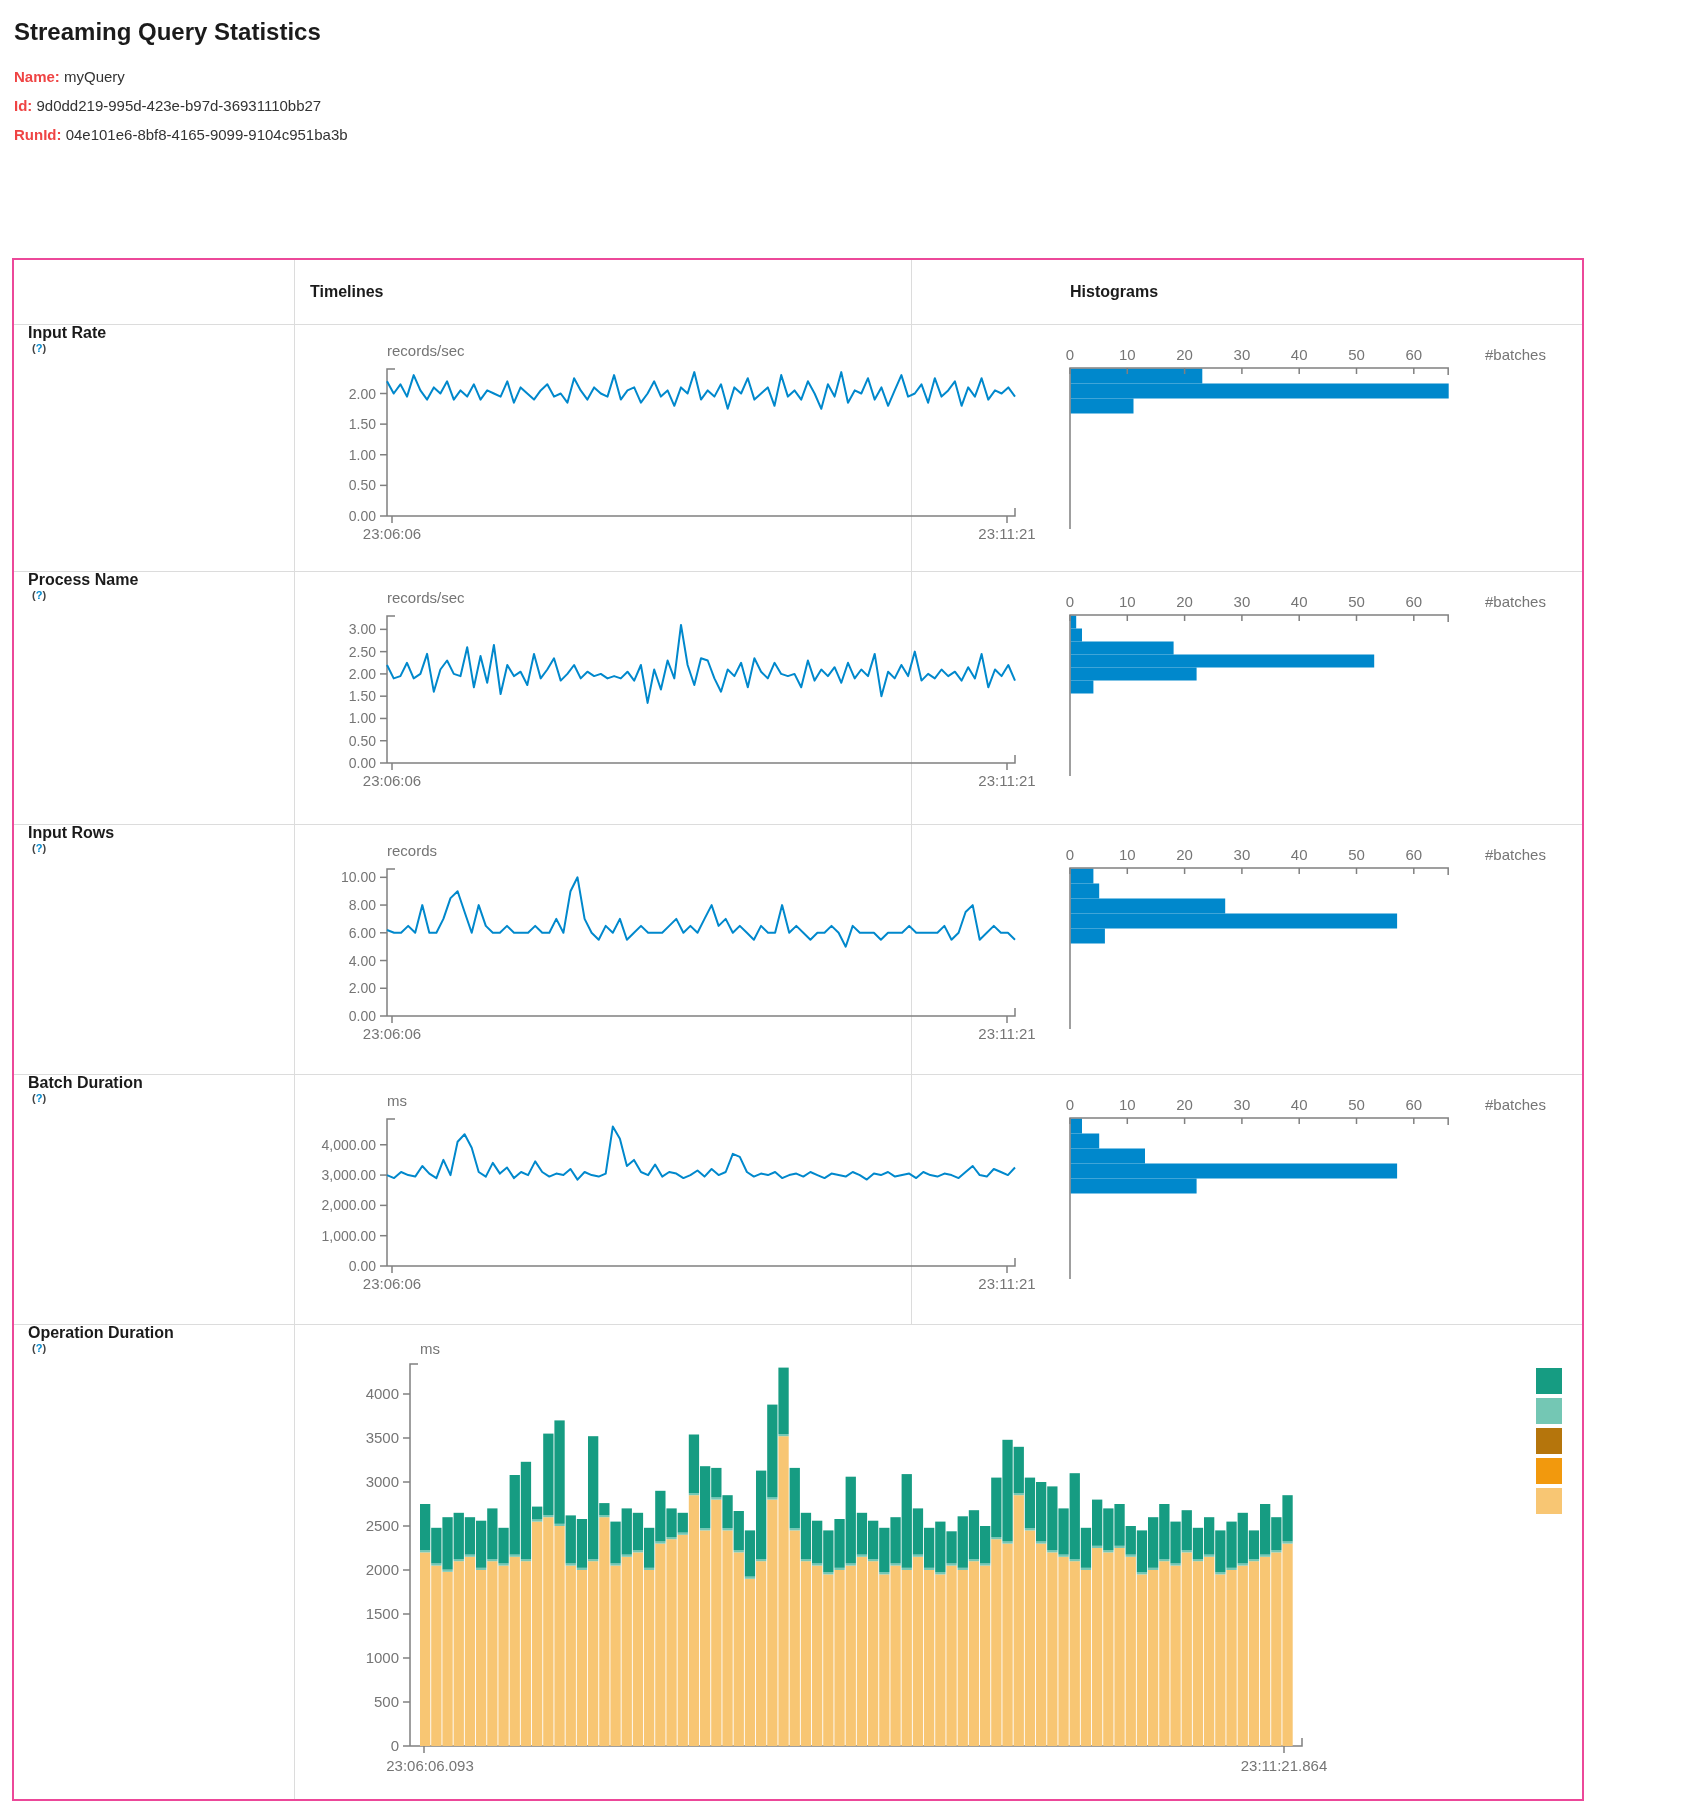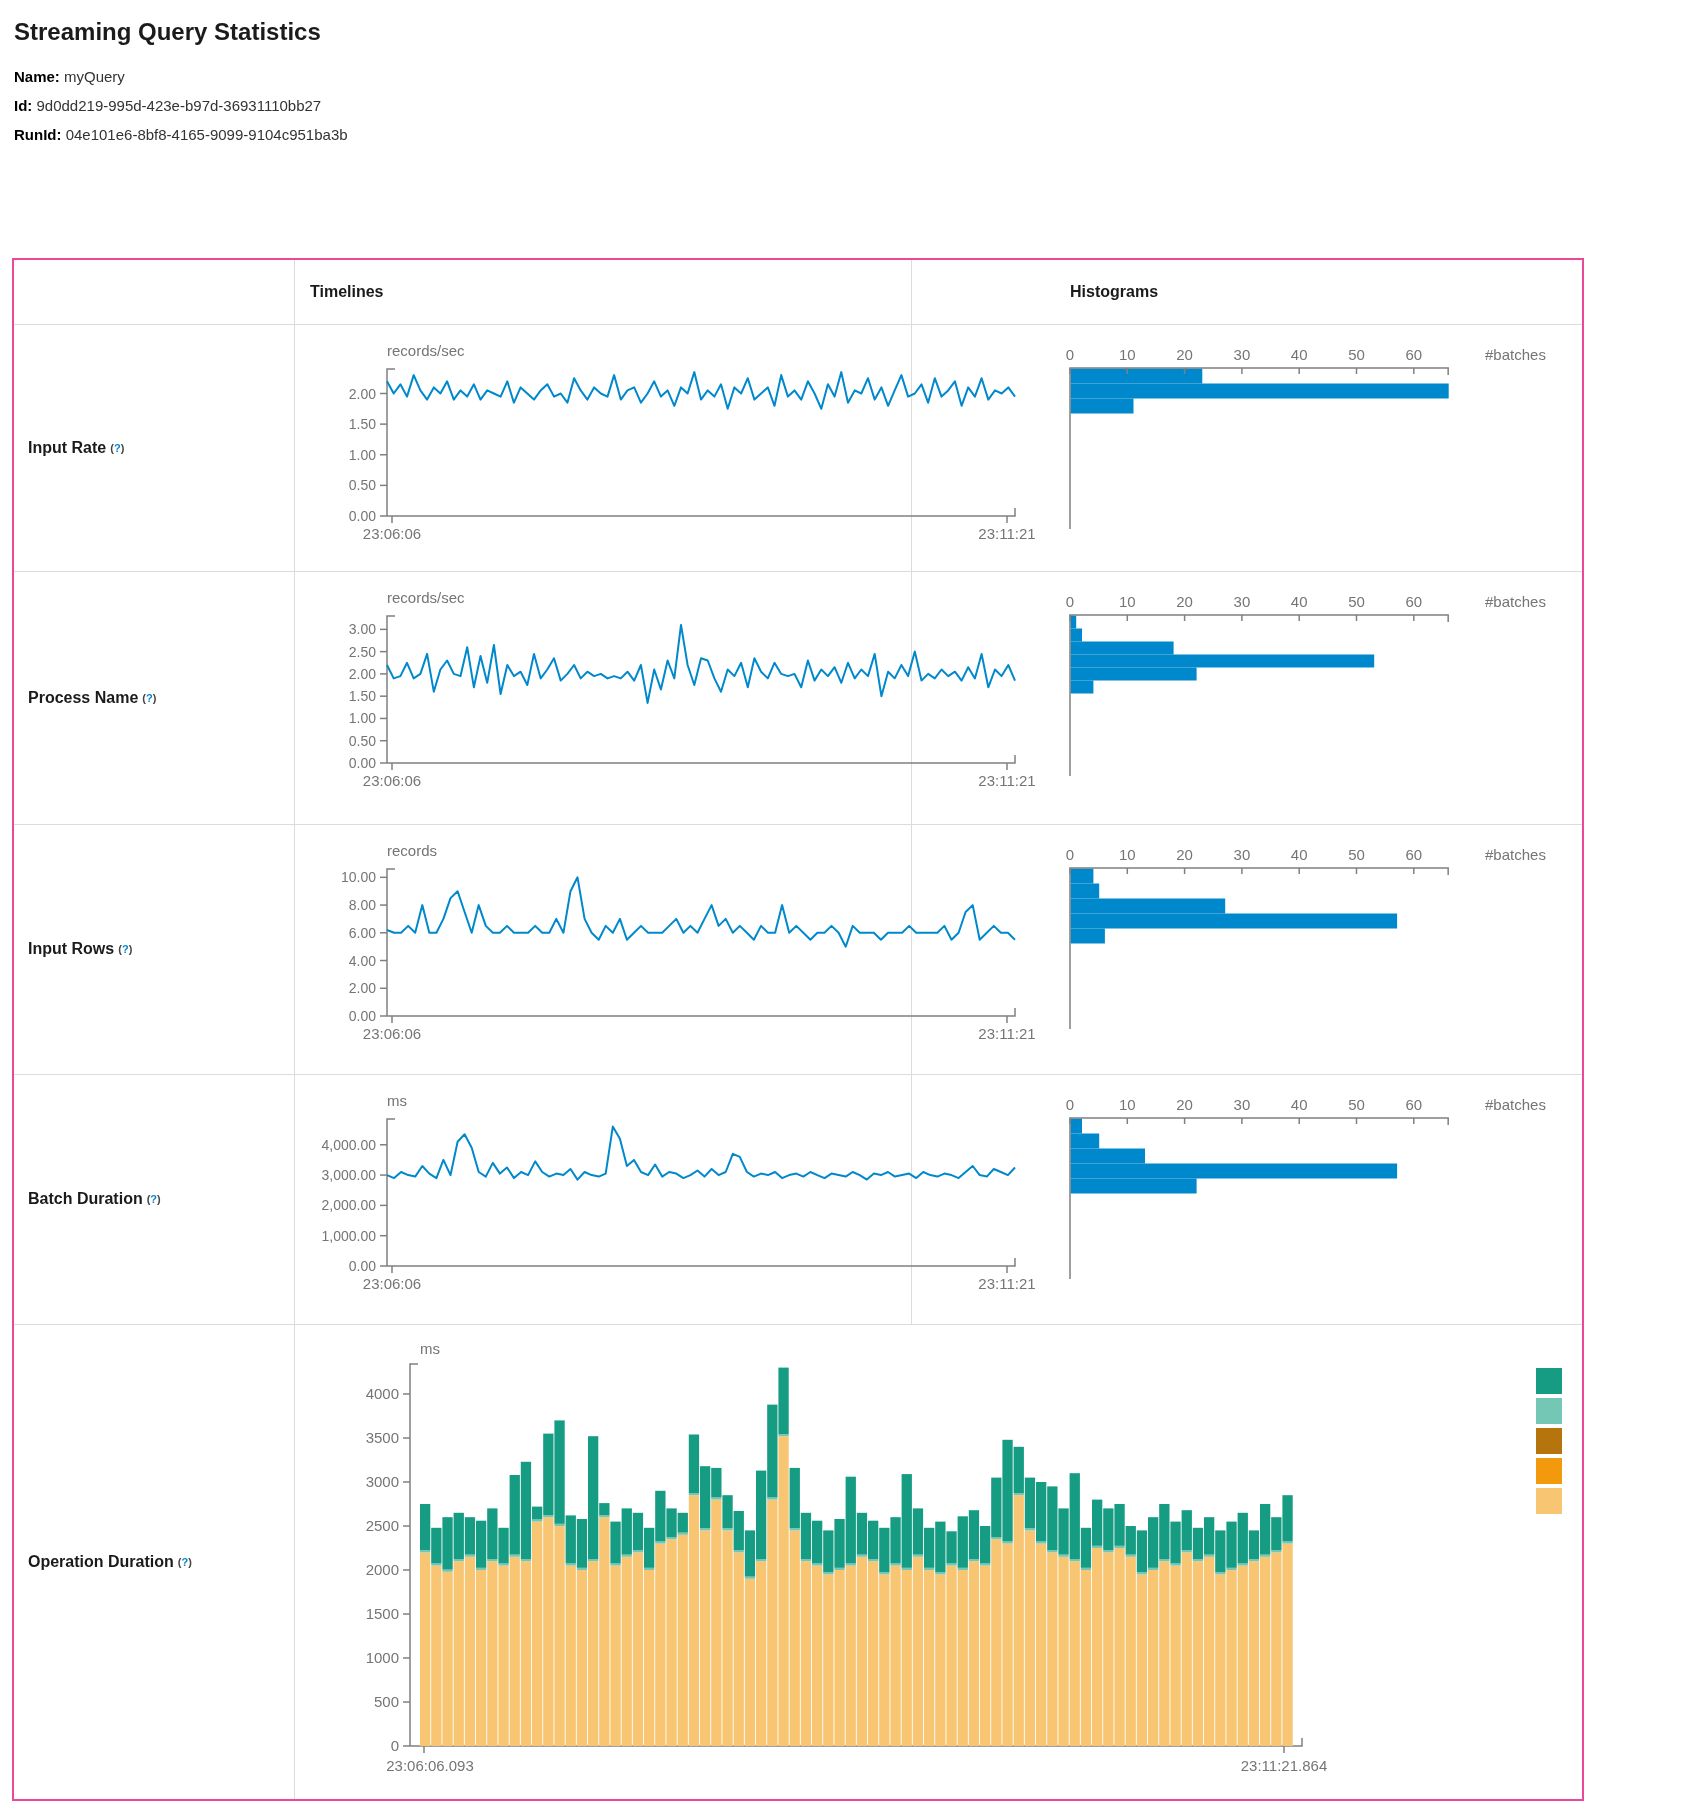--- a/index.html
+++ b/index.html
@@ -3,36 +3,36 @@
 <meta charset="utf-8">
 <style>
   html,body{margin:0;padding:0;background:#fff;}
   .page{position:relative;width:1693px;height:1820px;overflow:hidden;background:#fff;
         font-family:"Liberation Sans", sans-serif;color:#2e2e2e;}
   .content{padding:12px 0 0 14px;}
   h1.title{margin:6px 0 16px 0;font-size:24px;font-weight:bold;color:#1b1b1b;letter-spacing:0;}
   .subtitle{margin:0 0 28px 0;font-size:15px;color:#333;}
   .subtitle b{color:#1b1b1b;}
   .qinfo{font-size:15px;line-height:29px;color:#333;}
-  .qinfo b{color:#000000;}
+  .qinfo b{color:#ef4444;}
   
   .stats-table{position:absolute;top:258px;left:12px;width:1568px;height:1539px;
                border:2px solid #ec4899;box-sizing:content-box;background:#fff;}
   .hline{position:absolute;left:0;right:0;height:1px;background:#dcdcdc;}
   .vline{position:absolute;width:1px;background:#dcdcdc;}
   .v1{left:280px;top:0;bottom:0;}
   .v2{left:897px;top:0;height:1064px;}
   .th{position:absolute;top:0;height:64px;display:flex;align-items:center;
       font-size:16px;font-weight:bold;color:#1b1b1b;}
   .th-timelines{left:296px;}
   .th-hist{left:1056px;}
   .trow{position:absolute;left:0;width:1568px;}
   .rowlabel{position:absolute;left:0;top:0;bottom:0;width:280px;display:flex;
-            align-items:center;padding-left:14px;box-sizing:border-box;
-            font-size:16px;font-weight:bold;color:#1b1b1b;}
+            align-items:flex-start;padding-left:14px;box-sizing:border-box;
+            font-size:16px;font-weight:bold;color:#1b1b1b;flex-direction:column;}
   .help{font-size:11px;font-weight:bold;color:#444;margin-left:4px;cursor:default;}
   .help .q{color:#0088cc;}
   svg.timeline{position:absolute;left:288px;top:20px;width:745px;height:215px;overflow:visible;}
   svg.hist{position:absolute;left:1054px;top:10px;width:526px;height:215px;overflow:visible;}
   svg.opchart{position:absolute;left:288px;top:12px;width:1040px;height:470px;overflow:visible;}
   .legend{position:absolute;left:1522px;top:44px;width:27px;}
   .legend .swatch{width:26px;height:26px;margin-bottom:4px;}
   
   .ax{stroke:#808080;stroke-width:1.5;fill:none;}
   .tickline{stroke:#808080;stroke-width:1.5;}

